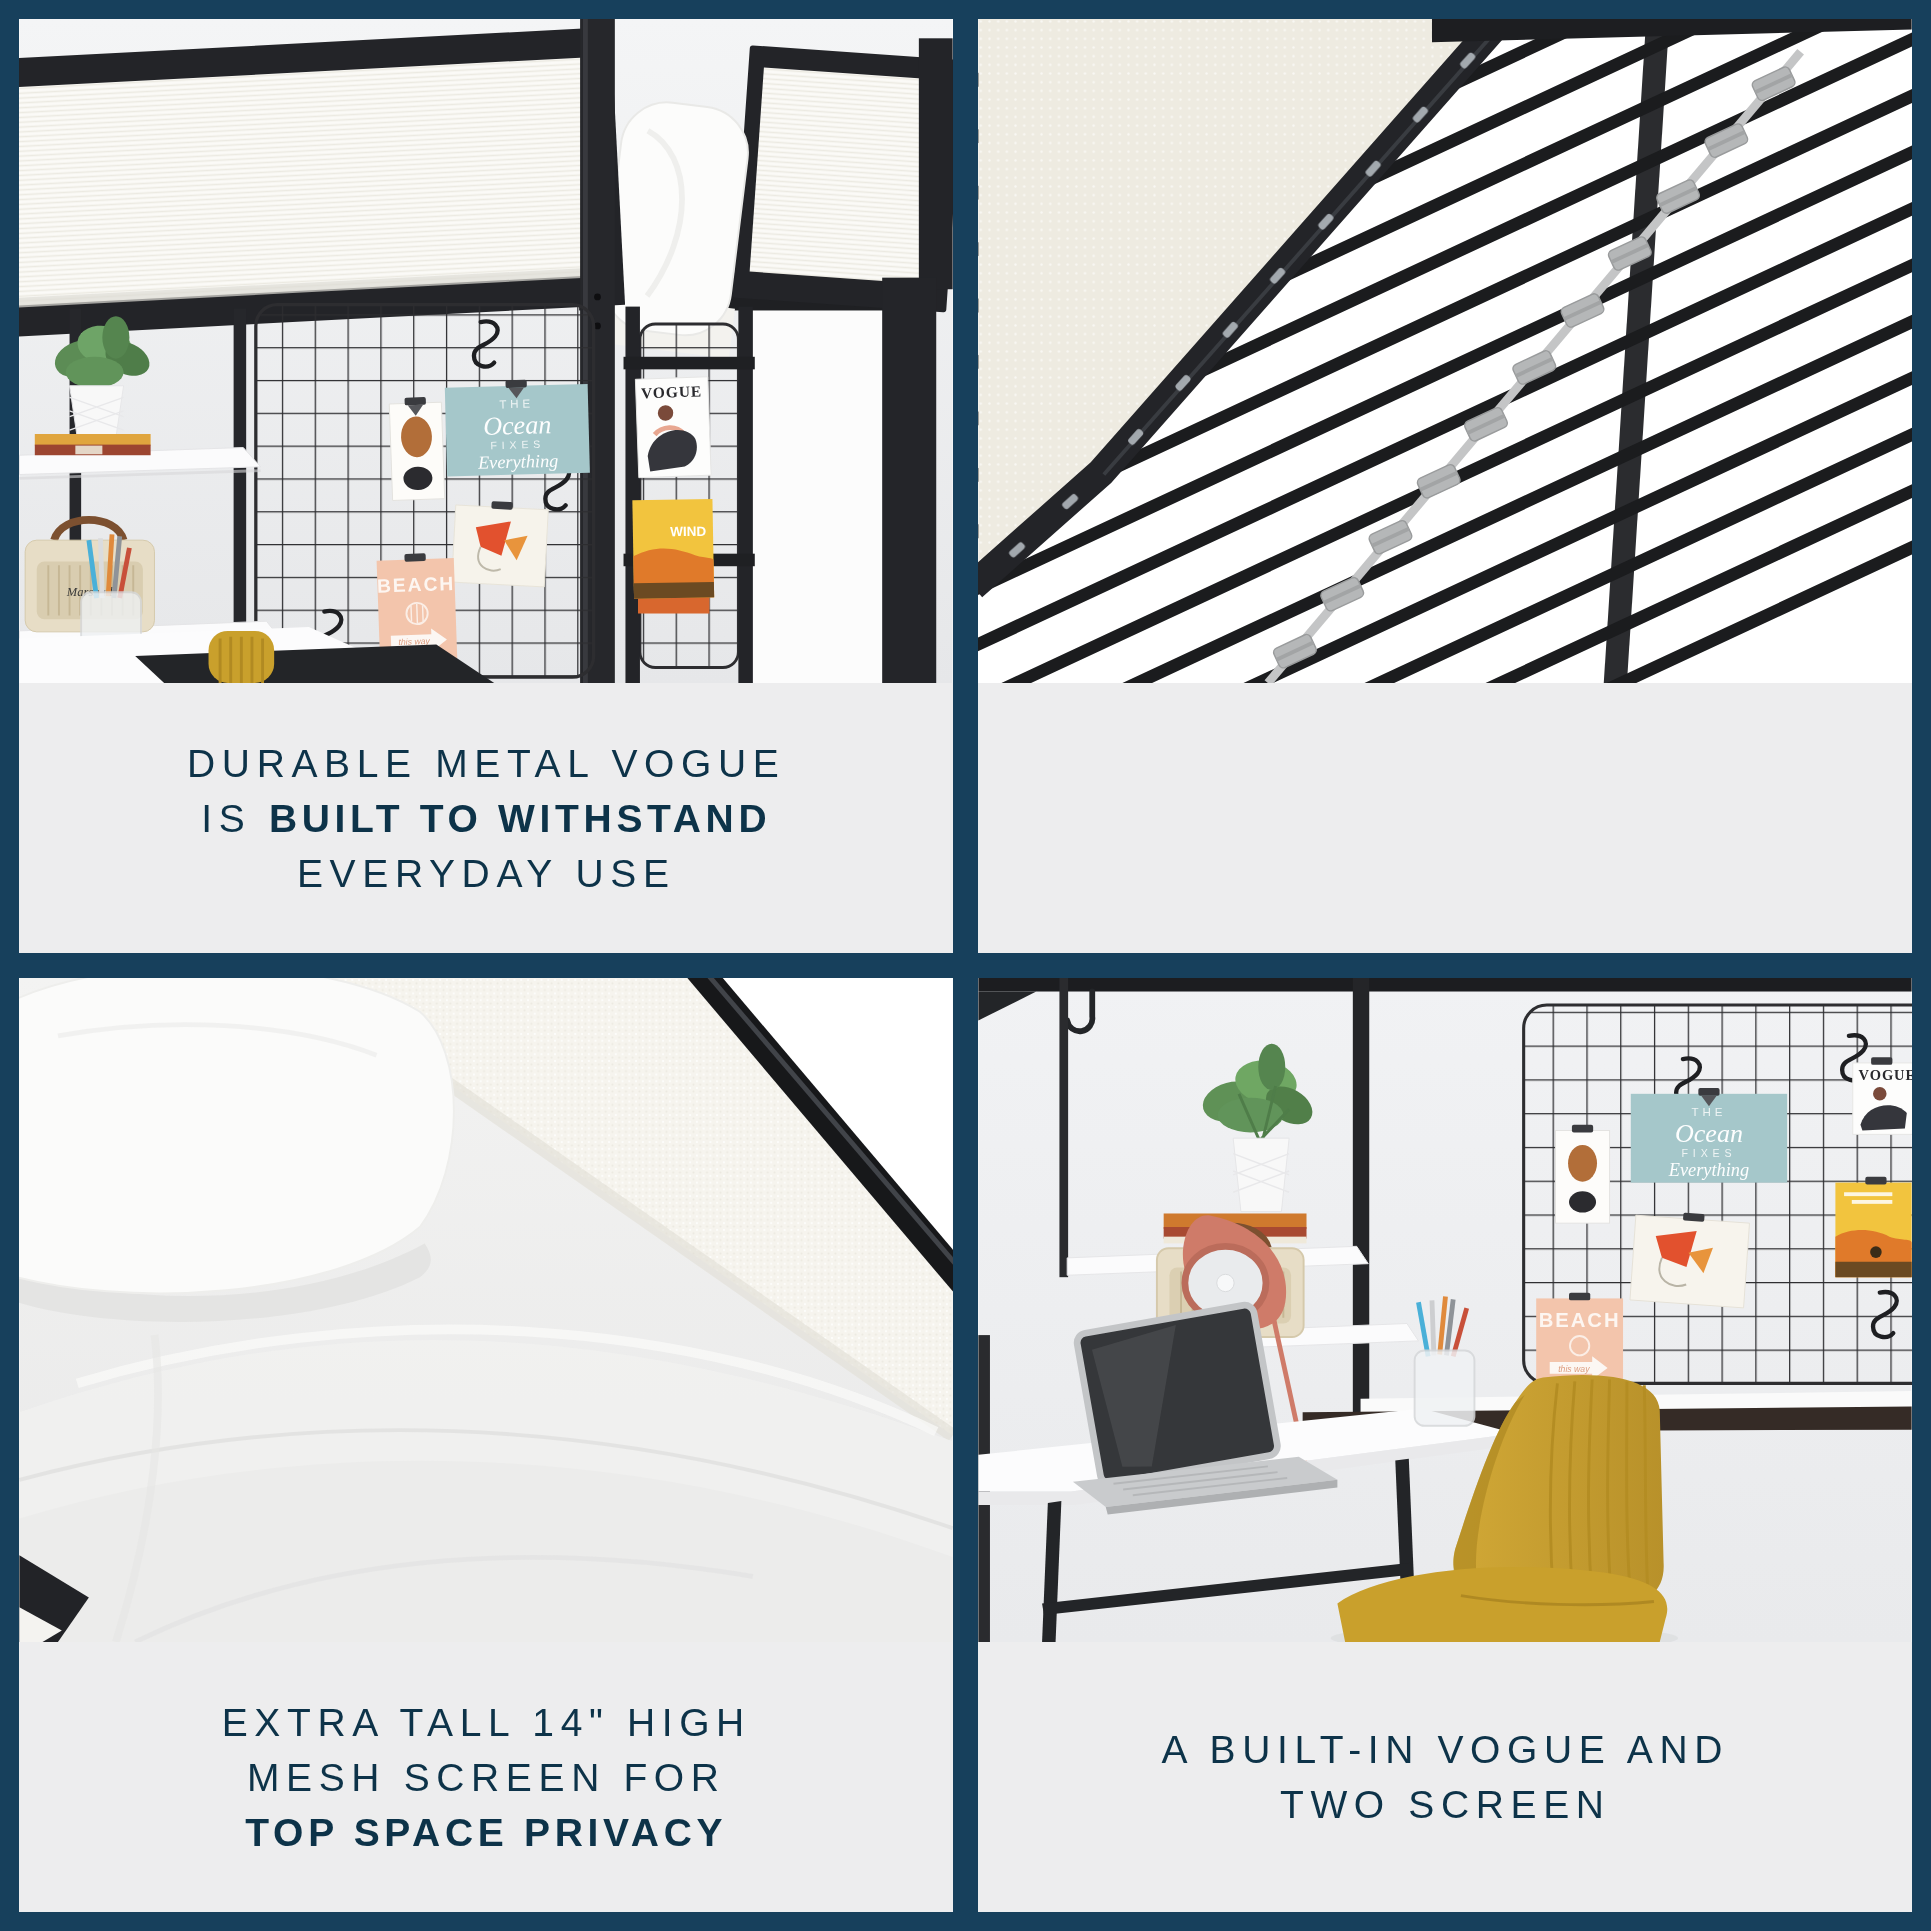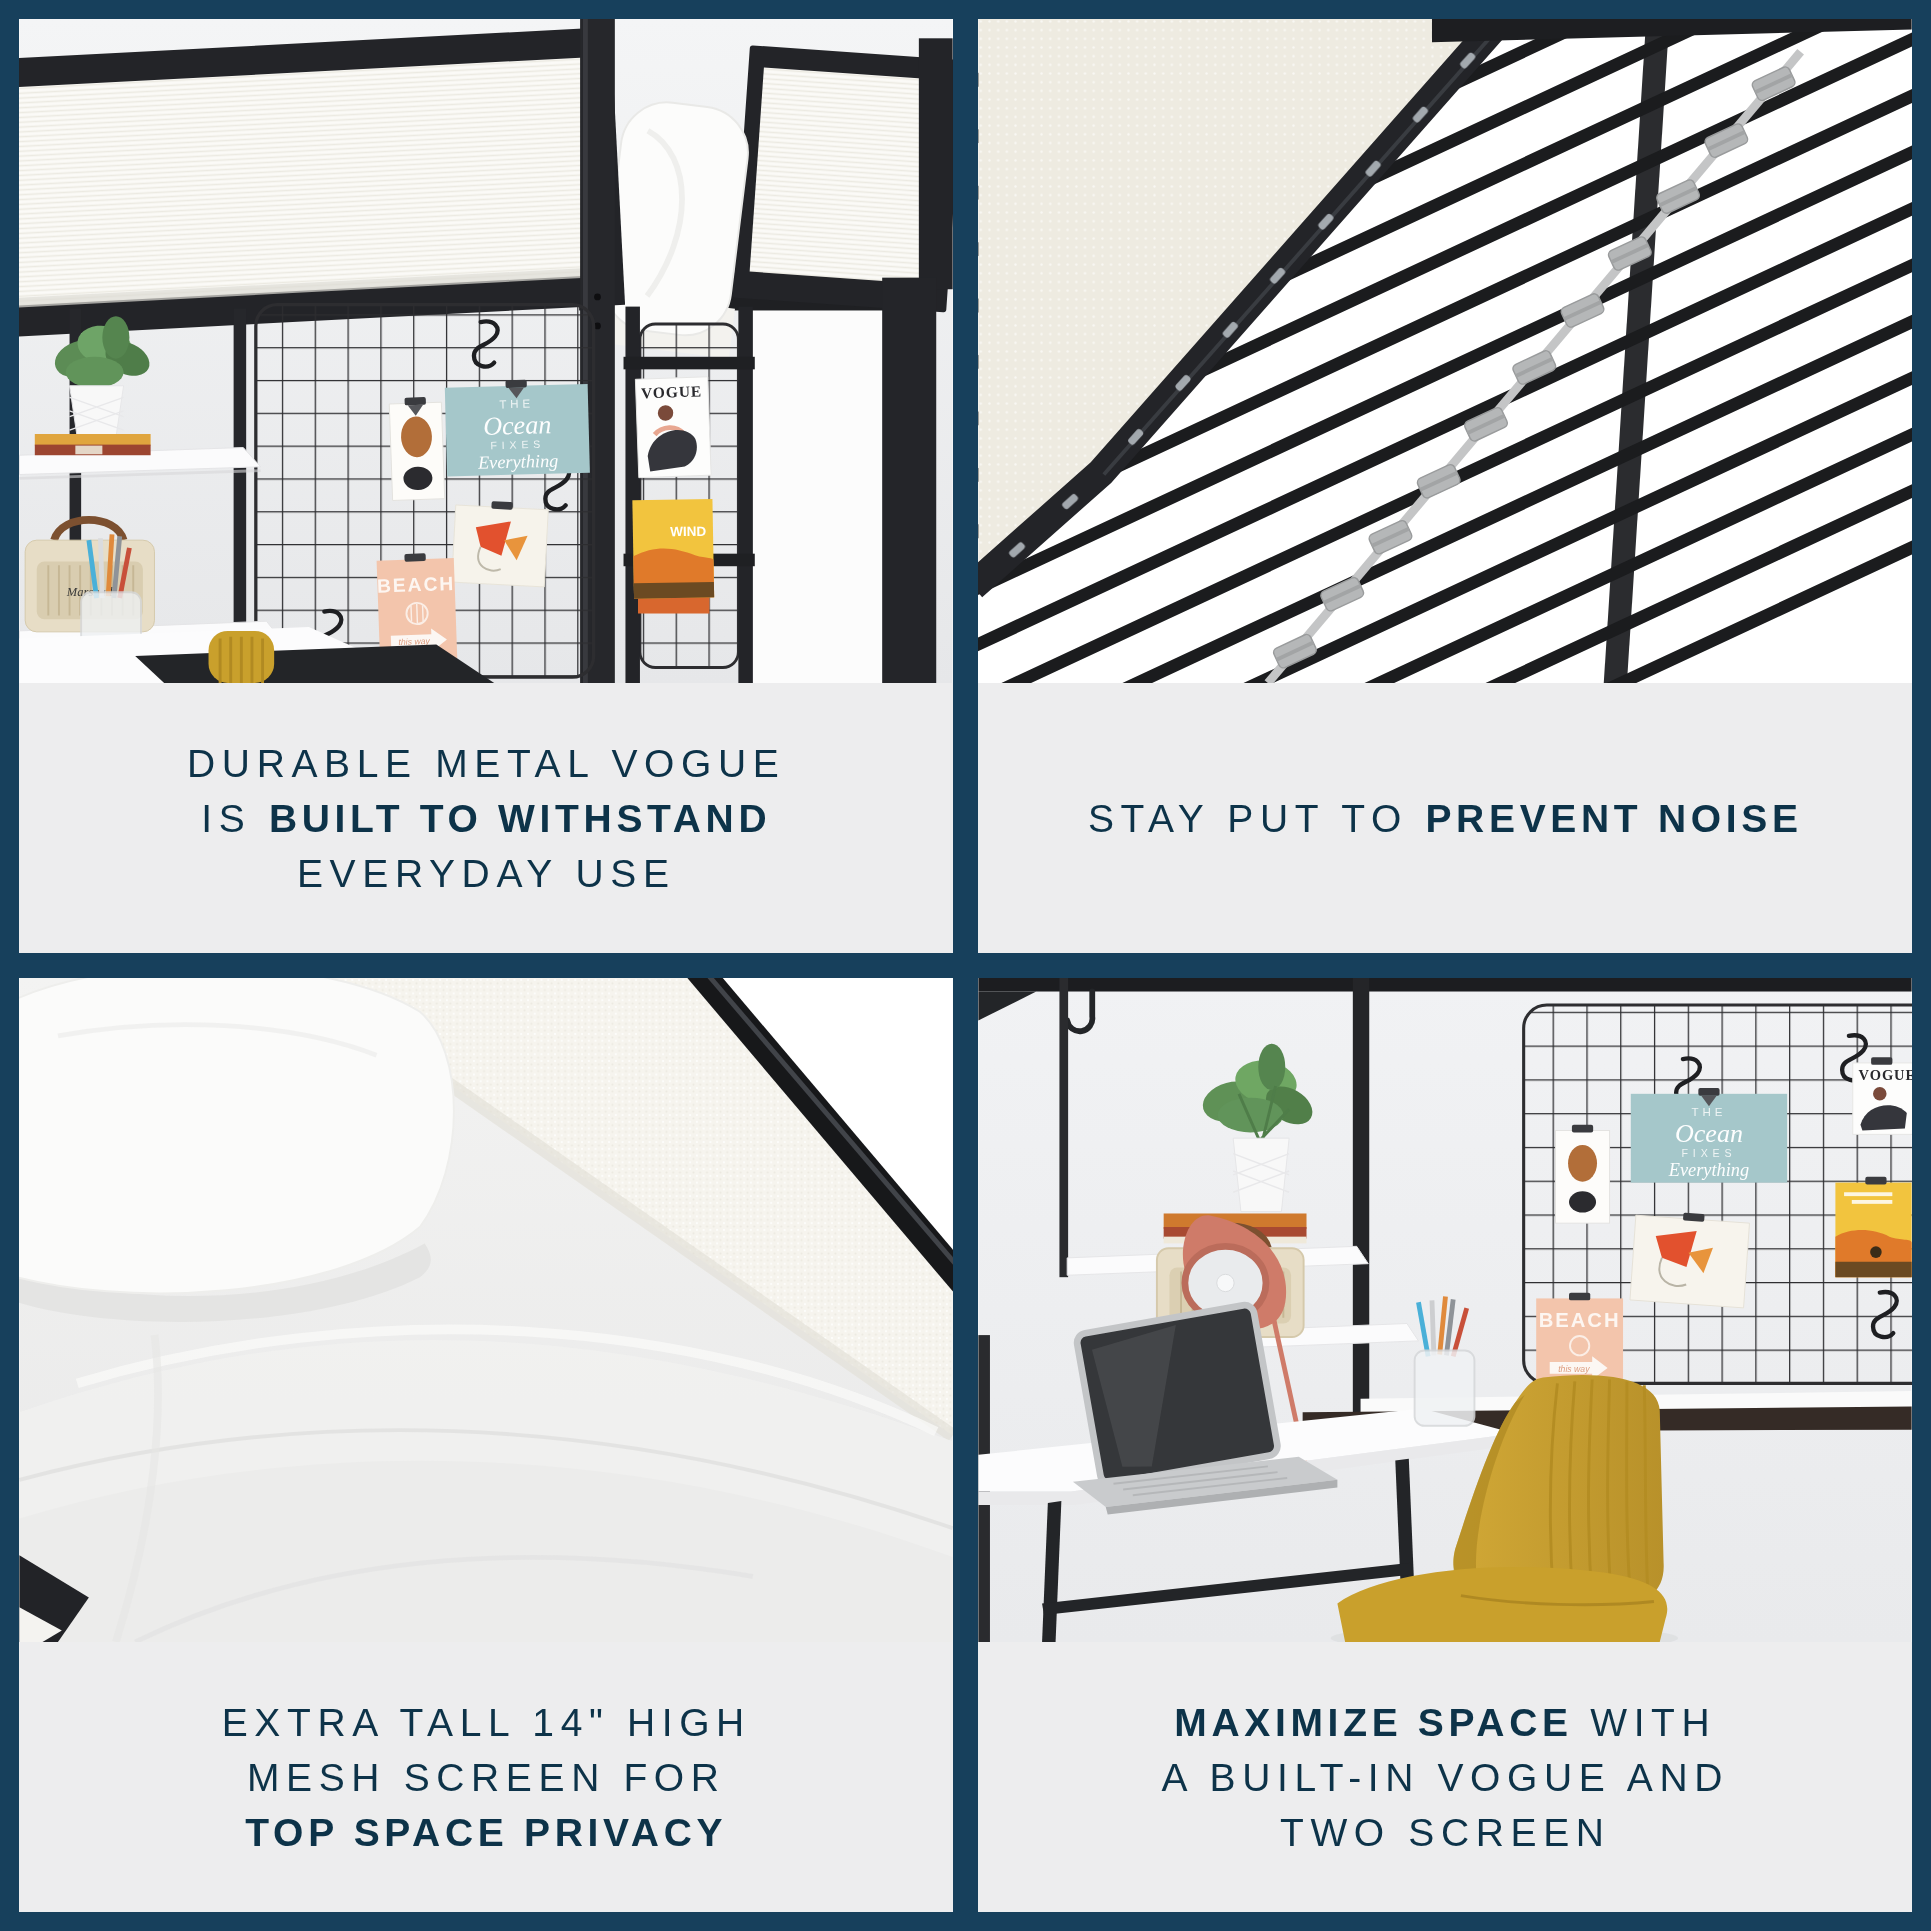--- a/index.html
+++ b/index.html
@@ -303,21 +303,20 @@
               </g>
             <g transform="translate(40 550) rotate(-42)">
                 <rect x="-9" y="-4" width="18" height="8" rx="3"></rect>
               </g>
           </g>
         </g>
         <polygon points="470,0 967,0 967,11 470,24" fill="#1d1e21"></polygon>
       </svg>
     </div>
     <div class="caption">
-      <p class="cap-line"><span>STAY PUT TO </span><strong>PREVENT NOISE</strong></p>
     </div>
   </section>
 
   <section class="quad">
     <div class="photo">
       <svg viewBox="0 0 967 688">
         <defs>
           <linearGradient id="sheet3" x1="0" y1="0" x2="0" y2="1">
             <stop offset="0" stop-color="#f3f3f2"></stop>
               <stop offset="1" stop-color="#e8e8e8"></stop>
@@ -507,20 +506,19 @@
         <g>
           <path d="M585,414 C652,406 704,416 706,448 L710,606 C712,638 688,652 656,648 L520,636 C497,633 488,614 494,592 C512,536 534,470 556,440 C566,426 572,416 585,414 Z" fill="url(#chairG)"></path>
           <path d="M556,440 C534,470 512,536 494,592 C490,610 492,626 504,636 L520,636 C505,600 530,492 566,432 Z" fill="#a5811e" opacity=".55"></path>
           <path d="M600,420 C592,490 590,560 596,644 M618,418 C612,490 610,562 616,646 M636,416 C632,492 630,564 636,648 M654,416 C652,494 650,566 656,648 M672,418 C672,496 670,568 676,648 M690,422 C692,500 690,570 694,644" fill="none" stroke="#b48d23" stroke-width="3"></path>
           <path d="M372,648 C420,614 540,602 648,616 C702,624 720,640 712,664 L706,688 L380,688 Z" fill="#c9a02c"></path>
           <path d="M500,640 C560,650 640,652 700,646" fill="none" stroke="#9e7a1c" stroke-width="3" opacity=".6"></path>
         </g>
       </svg>
     </div>
     <div class="caption">
-      <p class="cap-line"><strong>MAXIMIZE SPACE</strong><span> WITH</span></p>
       <p class="cap-line"><span>A BUILT-IN VOGUE AND</span></p>
       <p class="cap-line"><span>TWO SCREEN</span></p>
     </div>
   </section>
 
 </div>
 
 
 </body></html>

